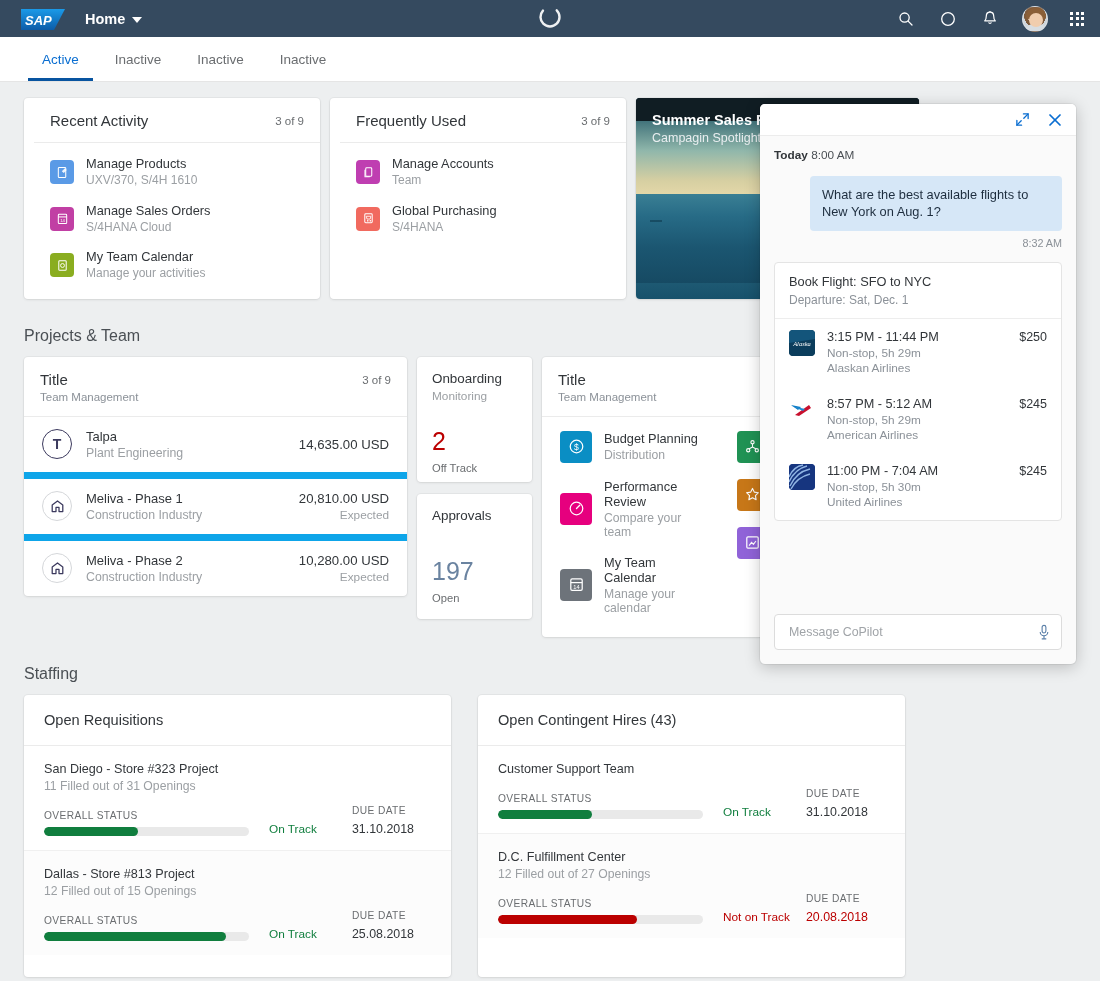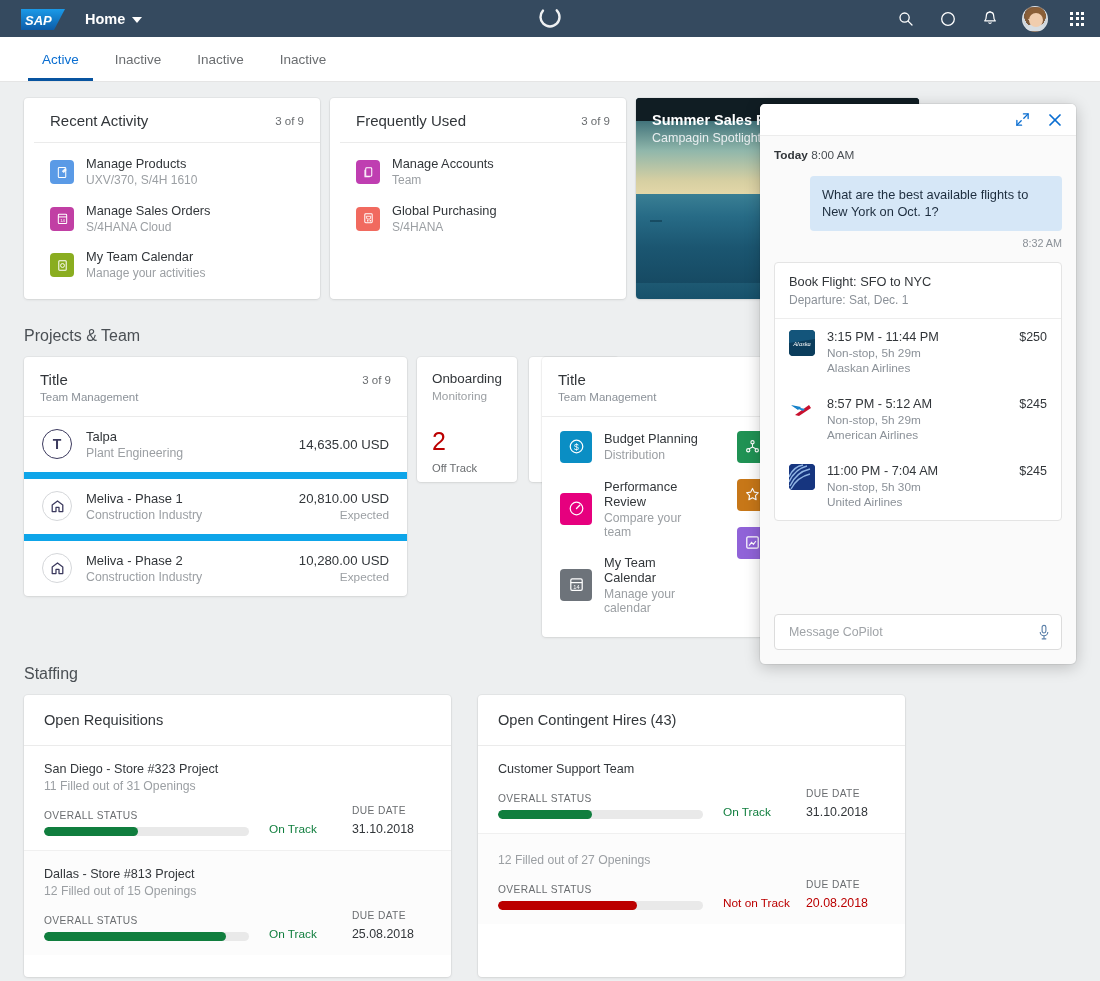--- a/index.html
+++ b/index.html
@@ -139,21 +139,21 @@
     font-size: 14px; color:#3c3a5e; font-weight: 600; margin-right: 14px;
   }
   .proj-avatar.icon { border-color:#d5d7da; }
   .proj-main { flex: 1 1 auto; min-width:0;}
   .proj-name { font-size: 13px; color: #32363a; }
   .proj-desc { font-size: 12.3px; color: #9b9fa3; margin-top: 2px;}
   .proj-amt { text-align: right; }
   .proj-value { font-size: 13.2px; color: #32363a;}
   .proj-exp { font-size: 11.8px; color: #9b9fa3; margin-top: 2px;}
 
-  .kpi-col { display:flex; flex-direction:row; gap: 12px; width: 115px; }
+  .kpi-col { display:flex; flex-direction:column; gap: 12px; width: 115px; }
   .kpi-card { padding: 14px 15px 16px 15px; height: 125px; }
   .kpi-title { font-size: 13.4px; color:#32363a;}
   .kpi-sub { font-size: 11.8px; color:#9b9fa3; margin-top:3px;}
   .kpi-num { font-size: 25px; line-height: 1; margin-top: 26px; font-weight: 300;}
   .kpi-num.red { color: #bb0000; }
   .kpi-num.blue { color: #6a83a0; }
   .kpi-foot { font-size: 11.2px; color:#6a6d70; margin-top: 8px;}
   .kpi-card.approvals .kpi-num { margin-top: 36px; }
 
   .apps-card { width: 353px; }
@@ -637,20 +637,21 @@
                 </div>
             </div>
             <div class="status-txt green">On Track</div>
             <div class="due-wrap">
               <div class="due-label">DUE DATE</div>
               <div class="due-date">31.10.2018</div>
             </div>
           </div>
         </div>
         <div class="staff-item">
+          <div class="staff-name">D.C. Fulfillment Center</div>
           <div class="staff-sub">12 Filled out of 27 Openings</div>
           <div class="staff-meta">
             <div class="bar-wrap">
               <div class="bar-label">OVERALL STATUS</div>
               <div class="bar-track">
                   <div class="bar-fill" style="width:68%;background:#bb0000"></div>
                 </div>
             </div>
             <div class="status-txt red">Not on Track</div>
             <div class="due-wrap">
@@ -681,21 +682,21 @@
           </svg>
       </span>
     </div>
 
     <div class="cp-body">
       <div class="cp-daystamp">
         <b>Today</b>
         <span>8:00 AM</span>
       </div>
 
-      <div class="bubble-user">What are the best available flights to New York on Oct. 1?</div>
+      <div class="bubble-user">What are the best available flights to New York on Aug. 1?</div>
       <div class="cp-time">8:32 AM</div>
 
 
       <div class="flight-card">
         <div class="fc-head">
           <div class="fc-title">Book Flight: SFO to NYC</div>
           <div class="fc-sub">Departure: Sat, Dec. 1</div>
         </div>
 
         <div class="fc-row">

